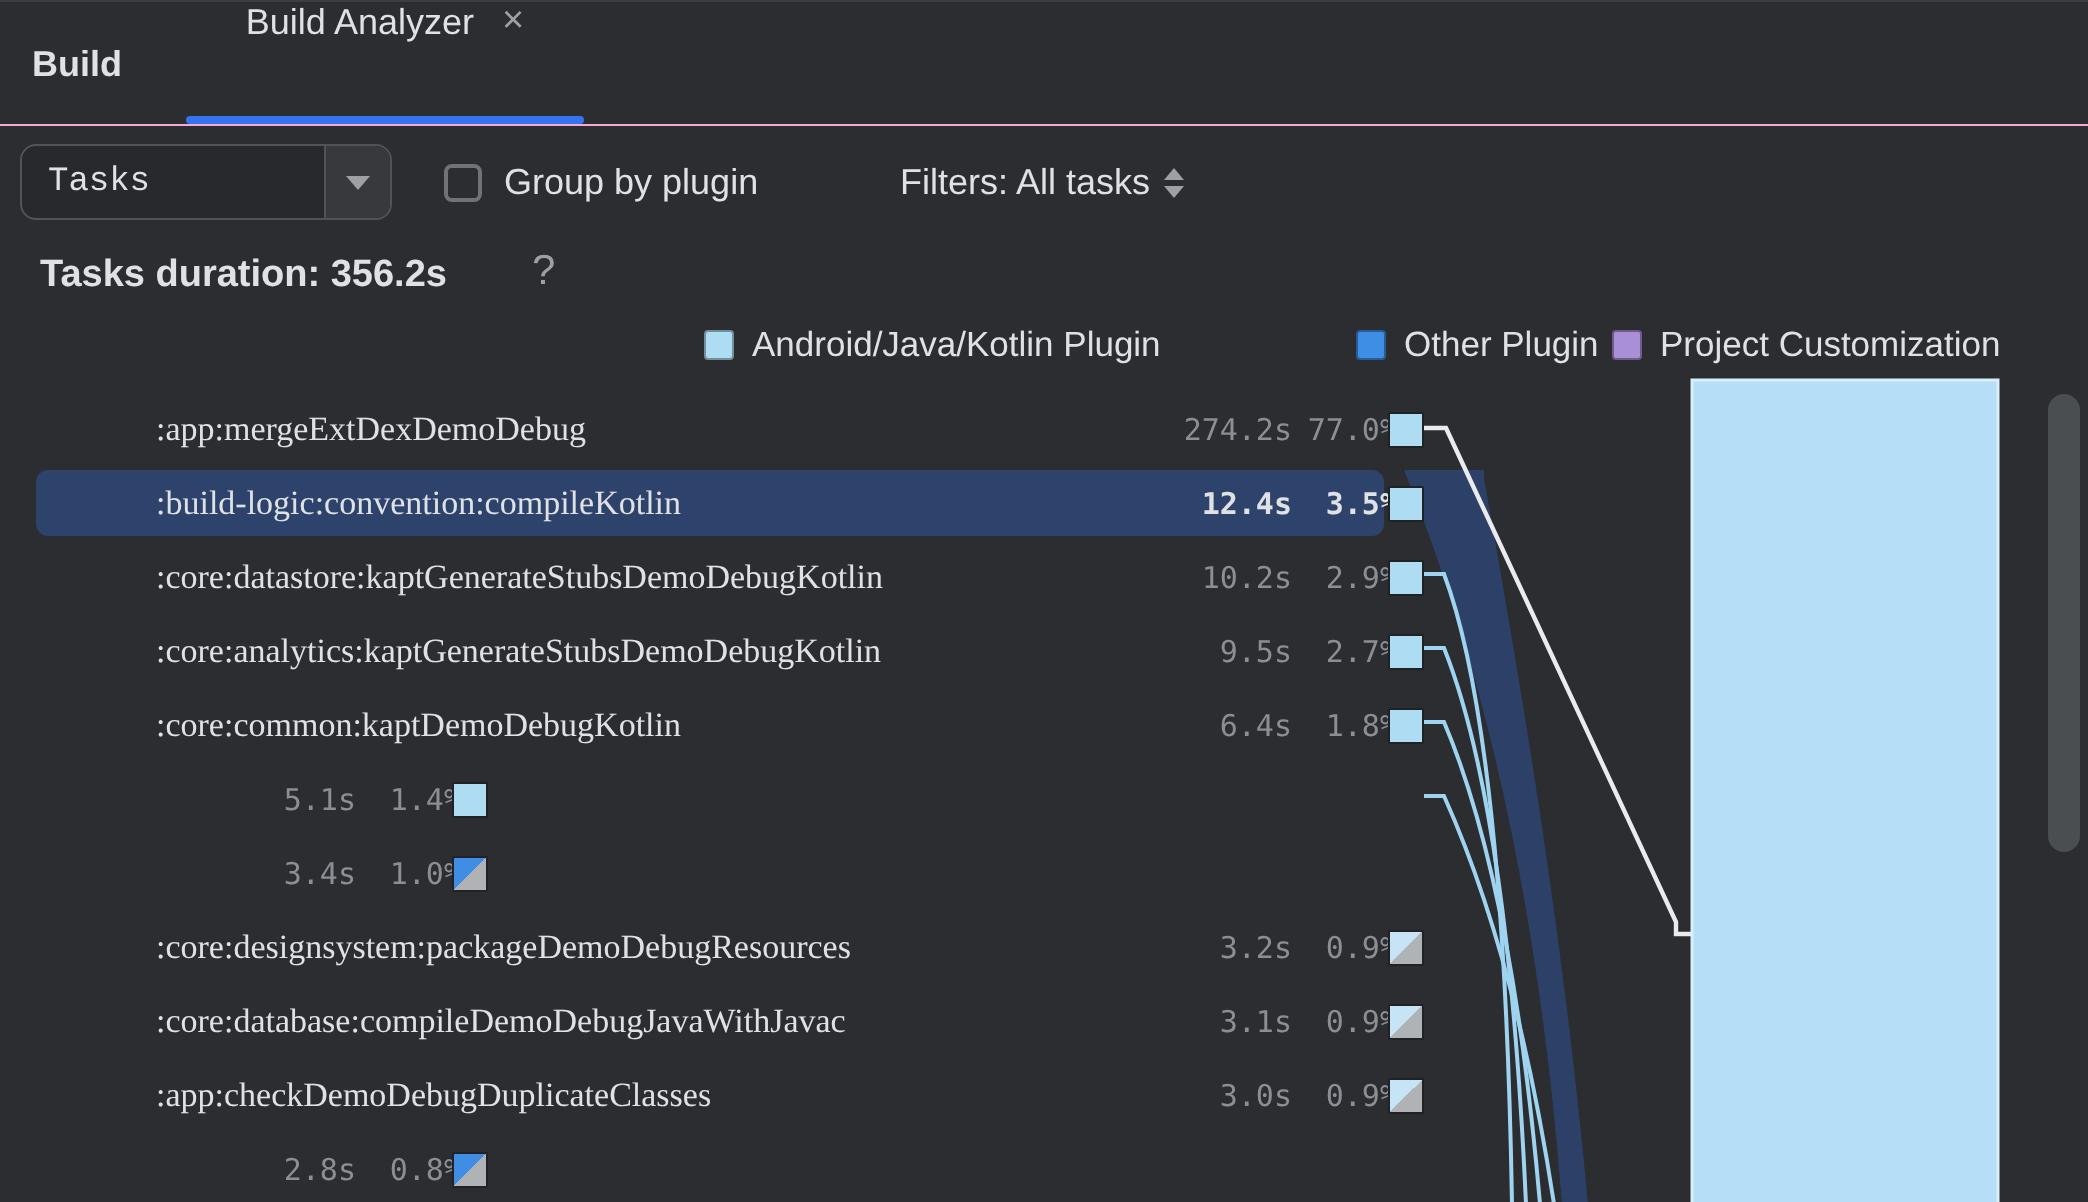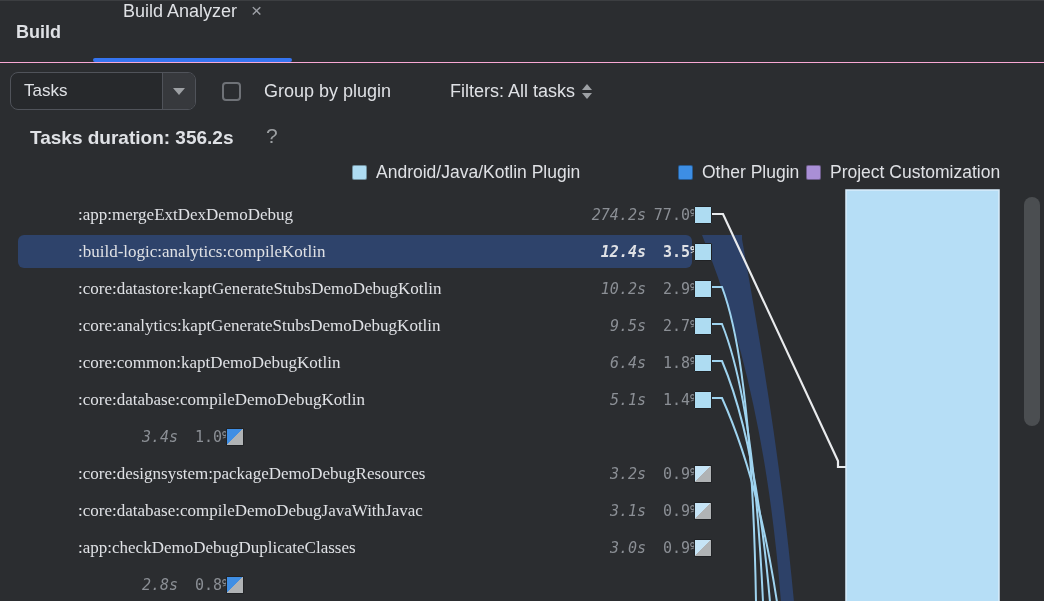--- a/index.html
+++ b/index.html
@@ -21,59 +21,59 @@
                   display:flex; align-items:flex-start; justify-content:center; gap:14px;
                   font-size:18px; }
   .tab-underline { position:absolute; left:93px; bottom:0; width:199px; height:4px;
                    border-radius:3px; background:#3574f0; }
   .close-x { color:#9da0a6; font-size:19px; line-height:1; cursor:default; }
 
   
   .combo { position:absolute; left:10px; top:71px; width:186px; height:38px;
            border:1px solid #50535a; border-radius:8px; display:flex; overflow:hidden;
            background:#27292c; }
-  .combo-label { flex:1; display:flex; align-items:center; padding-left:13px; font-size:17px; }
+  .combo-label { flex:1; display:flex; align-items:center; padding-left:13px; font-size:17px;font-family:Liberation Mono, monospace; }
   .combo-arrow-cell { width:33px; background:#37393d; border-left:1px solid #50535a;
                       display:flex; align-items:center; justify-content:center; }
   .tri-down { width:0; height:0; border-left:6px solid transparent; border-right:6px solid transparent;
               border-top:7px solid #9da0a4; }
-  .checkbox-row { position:absolute; left:222px; top:71px; height:38px; display:flex; align-items:center; gap:23px; }
+  .checkbox-row { position:absolute; left:222px; top:71px; height:38px; display:flex; align-items:center; gap:11px; }
   .checkbox { width:19px; height:19px; border:2px solid #6f7277; border-radius:4px; background:transparent; }
   .checkbox-label { font-size:18px; }
   .filters { position:absolute; left:430px; top:71px; height:38px; display:flex; align-items:center; gap:7px;
              font-size:18px;margin-left:20px; }
   .sorter { display:flex; flex-direction:column; gap:3px; }
   .sorter .up { width:0; height:0; border-left:5px solid transparent; border-right:5px solid transparent;
                 border-bottom:6px solid #9da0a4; }
   .sorter .dn { width:0; height:0; border-left:5px solid transparent; border-right:5px solid transparent;
                 border-top:6px solid #9da0a4; }
 
   
-  .summary-title { position:absolute; left:30px; top:126px; font-size:19px; font-weight:700; }
+  .summary-title { position:absolute; left:20px; top:126px; font-size:19px; font-weight:700; }
   .help-icon { position:absolute; left:266px; top:123px; font-size:21px; color:#9da0a3; }
 
   
   .legend-item { position:absolute; top:161px; display:flex; align-items:center; gap:9px; font-size:17.5px; }
   .legend-item:nth-of-type(1) { left:352px; }
   .legend-item:nth-of-type(2) { left:652px;margin-left:26px; }
   .legend-item:nth-of-type(3) { left:806px;justify-content:space-between; }
   .swatch { width:15px; height:15px; border-radius:2px; border:1px solid rgba(0,0,0,.35); }
 
   
   .chart-svg { position:absolute; left:0; top:0; width:1044px; height:601px; pointer-events:none; }
 
   
   .task-list { position:absolute; left:18px; top:195px; width:694px; }
   .task-row { position:relative; height:37px; display:flex; align-items:center; padding-left:60px; }
   .task-row.selected::before { content:""; position:absolute; left:0; right:20px; top:2px; bottom:2px;
                                background:#2e436b; border-radius:6px; }
   .task-row > * { position:relative; }
   .task-name { flex:1; font-size:17px; white-space:nowrap; overflow:hidden;font-family:Liberation Serif, serif; }
   .task-duration { width:100px; text-align:right; font-family:"DejaVu Sans Mono", monospace;
-                   font-size:15px; color:#8b8f95; white-space:nowrap;font-style:italic; }
+                   font-size:15px; color:#8b8f95; white-space:nowrap; }
   .task-percent { width:53px; text-align:right; font-family:"DejaVu Sans Mono", monospace;
                   font-size:15px; color:#8b8f95; white-space:nowrap; }
   .task-row.selected .task-duration, .task-row.selected .task-percent { color:#dfe1e5; font-weight:700; }
   .task-icon { width:18px; height:18px; margin-left:-5px; flex:none; border:1px solid #202225; border-radius:1px; }
   .icon-solid-lightblue { background:#aedcf2; }
   .icon-split-blue-gray { background:linear-gradient(135deg,#3f8ee4 50%,#b0b3b5 50%); }
   .icon-split-lightblue-gray { background:linear-gradient(135deg,#c6e4f6 50%,#b0b3b5 50%); }
 </style>
 </head>
 <body>
@@ -144,21 +144,21 @@
 </svg>
 
 <div class="task-list" id="task-list">
     <div class="task-row">
     <span class="task-name">:app:mergeExtDexDemoDebug</span>
     <span class="task-duration">274.2s</span>
     <span class="task-percent">77.0%</span>
     <span class="task-icon icon-solid-lightblue"></span>
   </div>
     <div class="task-row selected">
-    <span class="task-name">:build-logic:analytics:compileKotlin</span>
+    <span class="task-name">:build-logic:convention:compileKotlin</span>
     <span class="task-duration">12.4s</span>
     <span class="task-percent">3.5%</span>
     <span class="task-icon icon-solid-lightblue"></span>
   </div>
     <div class="task-row">
     <span class="task-name">:core:datastore:kaptGenerateStubsDemoDebugKotlin</span>
     <span class="task-duration">10.2s</span>
     <span class="task-percent">2.9%</span>
     <span class="task-icon icon-solid-lightblue"></span>
   </div>
@@ -168,21 +168,20 @@
     <span class="task-percent">2.7%</span>
     <span class="task-icon icon-solid-lightblue"></span>
   </div>
     <div class="task-row">
     <span class="task-name">:core:common:kaptDemoDebugKotlin</span>
     <span class="task-duration">6.4s</span>
     <span class="task-percent">1.8%</span>
     <span class="task-icon icon-solid-lightblue"></span>
   </div>
     <div class="task-row">
-    <span class="task-name">:core:database:compileDemoDebugKotlin</span>
     <span class="task-duration">5.1s</span>
     <span class="task-percent">1.4%</span>
     <span class="task-icon icon-solid-lightblue"></span>
   </div>
     <div class="task-row">
     <span class="task-duration">3.4s</span>
     <span class="task-percent">1.0%</span>
     <span class="task-icon icon-split-blue-gray"></span>
   </div>
     <div class="task-row">

